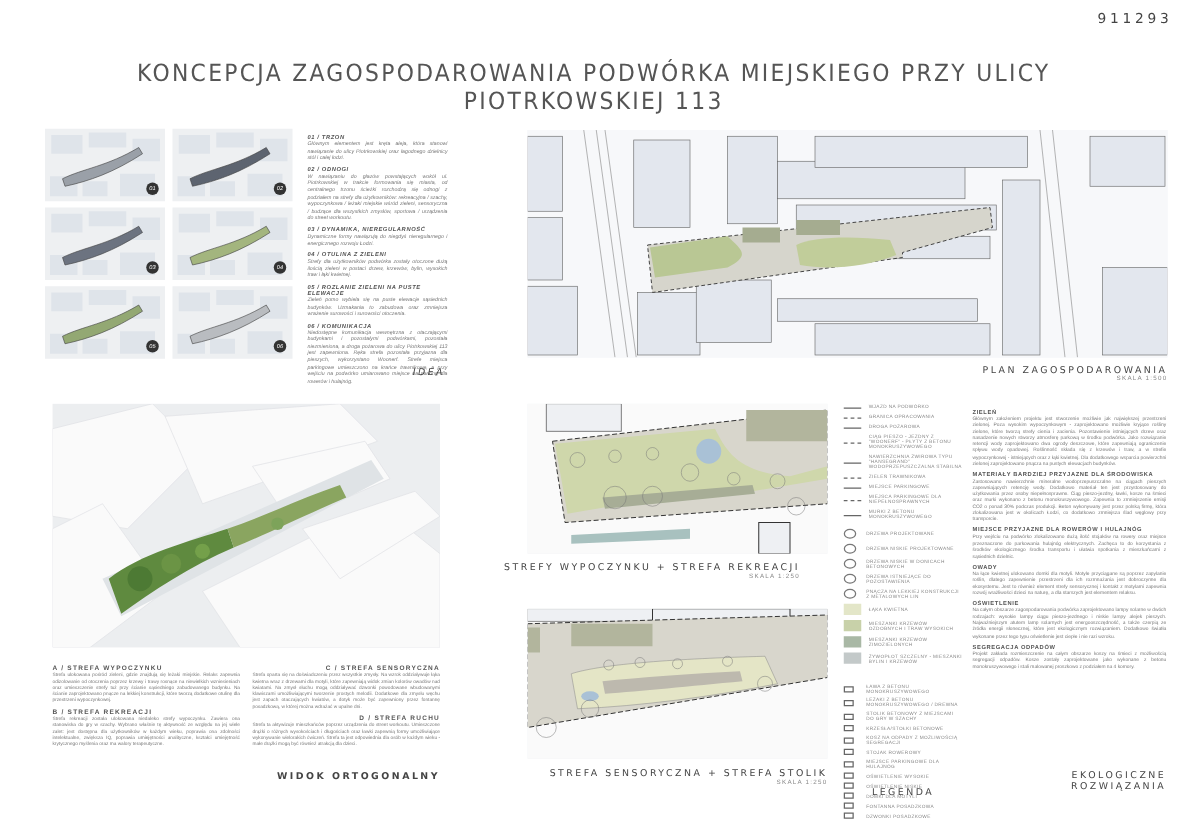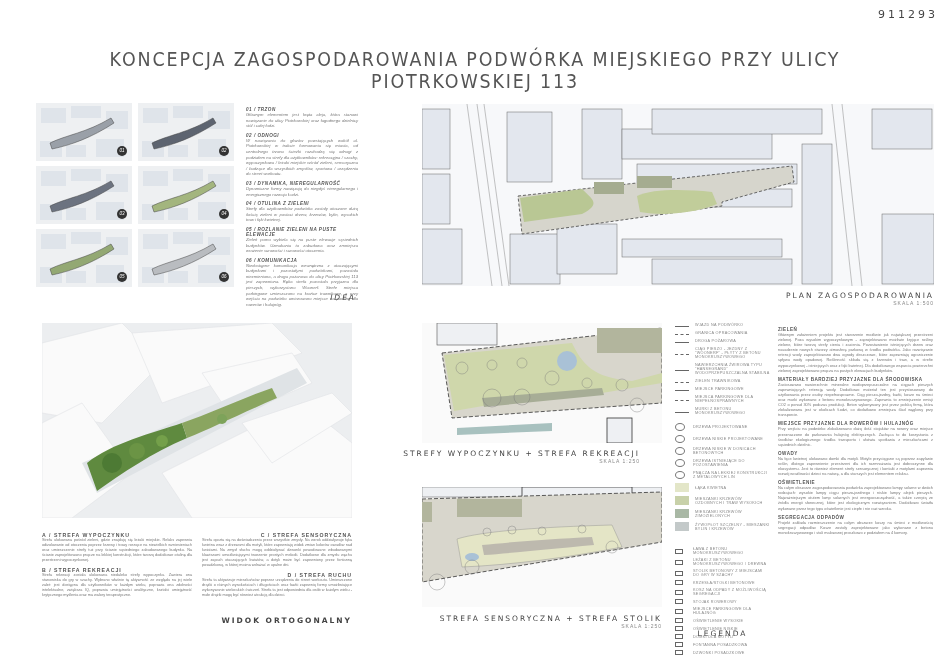--- a/index.html
+++ b/index.html
@@ -392,13 +392,14 @@
       <div class="txt-p" style="font-size: 3.9px; line-height: 5.1px;">Zastosowano nawierzchnie mineralne wodoprzepuszczalne na ciągach pieszych zapewniających retencję wody. Dodatkowo materiał ten jest przystosowany do użytkowania przez osoby niepełnosprawne. Ciąg pieszo-jezdny, ławki, kosze na śmieci oraz murki wykonano z betonu monokruszywowego. Zapewnia to zmniejszenie emisji CO2 o ponad 30% podczas produkcji. Beton wykonywany jest przez polską firmę, która zlokalizowana jest w okolicach Łodzi, co dodatkowo zmniejsza ślad węglowy przy transporcie.</div>
       <div class="txt-h">MIEJSCE PRZYJAZNE DLA ROWERÓW I HULAJNÓG</div>
       <div class="txt-p" style="font-size: 3.9px; line-height: 5.1px;">Przy wejściu na podwórko zlokalizowano dużą ilość stojaków na rowery oraz miejsce przeznaczone do parkowania hulajnóg elektrycznych. Zachęca to do korzystania z środków ekologicznego środka transportu i ułatwia spotkania z mieszkańcami z sąsiednich dzielnic.</div>
       <div class="txt-h">OWADY</div>
       <div class="txt-p" style="font-size: 3.9px; line-height: 5.1px;">Na łące kwietnej ulokowano domki dla motyli. Motyle przyciągane są poprzez zapylanie roślin, dlatego zapewnienie przestrzeni dla ich rozmnażania jest dobroczynne dla ekosystemu. Jest to również element strefy sensorycznej i kontakt z motylami zapewnia rozwój wrażliwości dzieci na naturę, a dla starszych jest elementem relaksu.</div>
       <div class="txt-h">OŚWIETLENIE</div>
       <div class="txt-p" style="font-size: 3.9px; line-height: 5.1px;">Na całym obszarze zagospodarowania podwórka zaprojektowano lampy solarne w dwóch rodzajach: wysokie lampy ciągu pieszo-jezdnego i niskie lampy alejek pieszych. Najważniejszym atutem lamp solarnych jest energooszczędność, a także czerpią ze źródła energii słonecznej, które jest ekologicznym rozwiązaniem. Dodatkowo światła wykonane przez tego typu oświetlenie jest ciepłe i nie razi wzroku.</div>
       <div class="txt-h">SEGREGACJA ODPADÓW</div>
       <div class="txt-p" style="font-size: 3.9px; line-height: 5.1px;">Projekt zakłada rozmieszczenie na całym obszarze koszy na śmieci z możliwością segregacji odpadów. Kosze zostały zaprojektowane jako wykonane z betonu monokruszywowego i stali malowanej proszkowo z podziałem na 4 komory.</div>
     </div>
+  <div class="panel-title" style="position:absolute;right:0;top:292px;">EKOLOGICZNE ROZWIĄZANIA</div>
 </div>
 
 </body></html>

